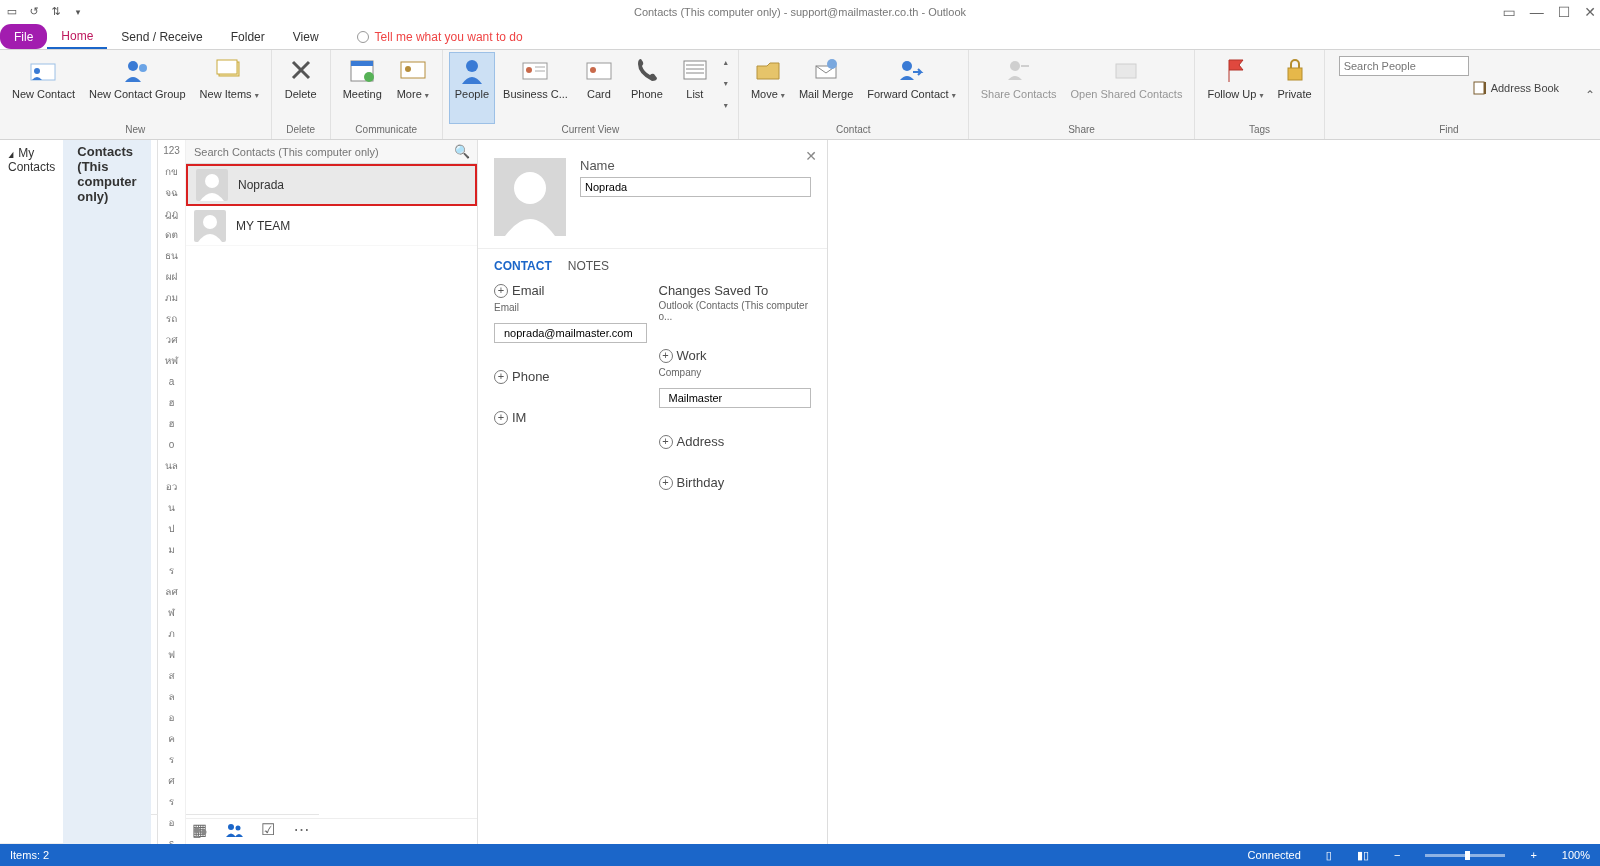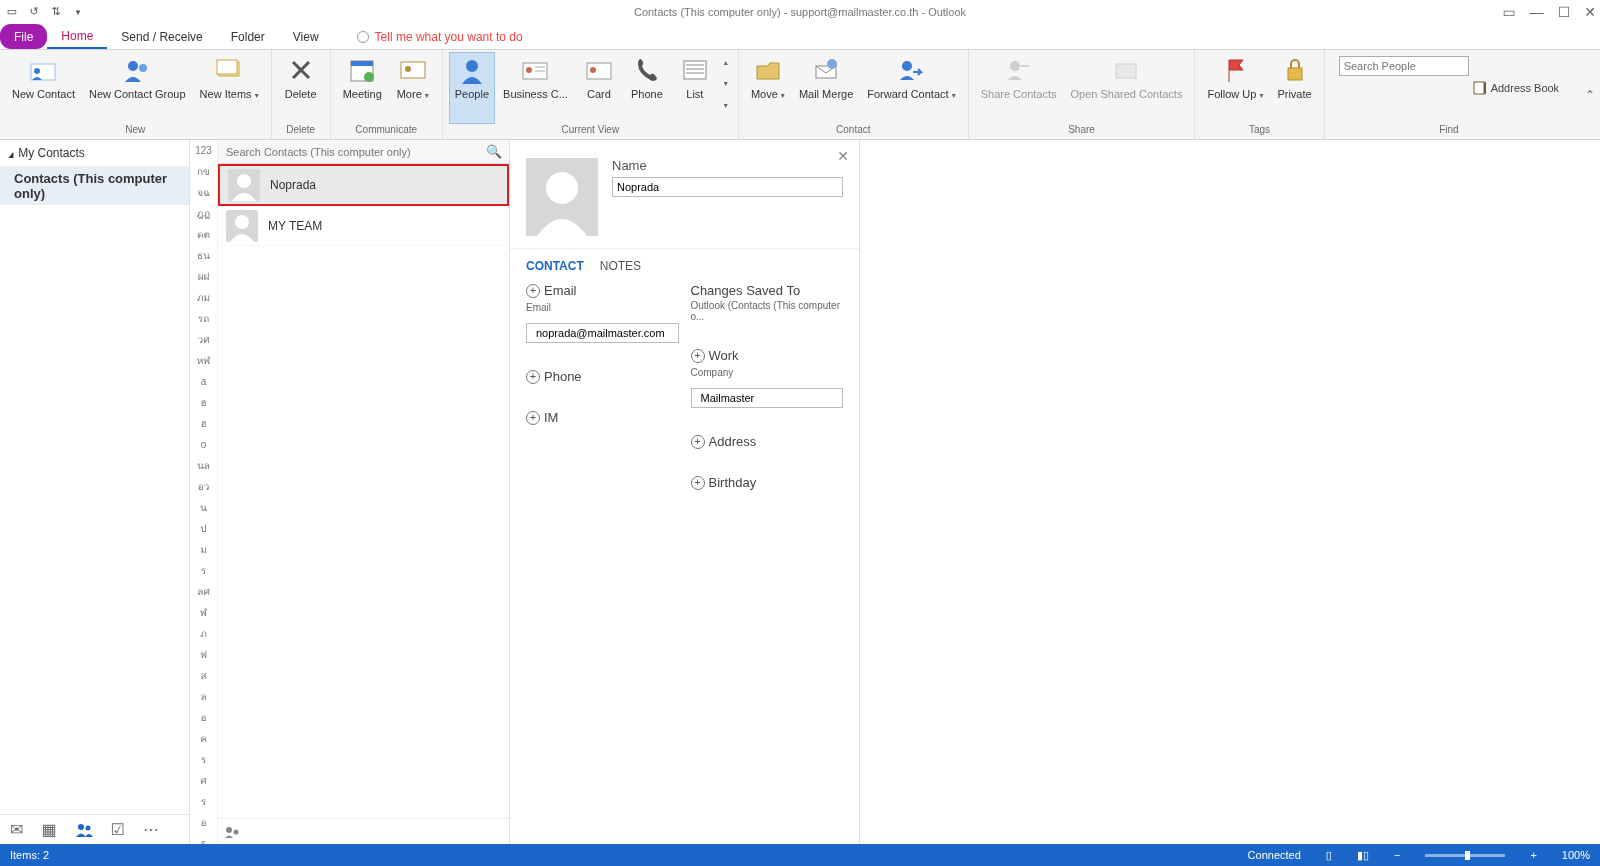--- a/index.html
+++ b/index.html
@@ -30,21 +30,21 @@
     .ricon { width:32px; height:32px; display:flex; align-items:center; justify-content:center; }
     .drop { font-size:8px; color:#666; }
     .searchbox { border:1px solid #ababab; height:20px; font-size:11px; padding:0 4px; width:130px; }
     .findgroup { display:flex; gap:4px; padding: 4px 8px; justify-content: space-between; }
     .abline { display:flex; align-items:center; gap:4px; font-size:11px; color:#444; cursor:pointer; }
     .collapseArrow { width:20px; display:flex; align-items:center; justify-content:center; color:#666; cursor:pointer; margin-left:auto; }
 
     
     .mainarea { flex:1; display:flex; min-height:0; }
 
-    .navpane { width:190px; border-right:1px solid #e1e1e1; display:flex; flex-direction:column; }
+    .navpane { width:158px; border-right:1px solid #e1e1e1; display:flex; flex-direction:row; }
     .navpane .header { font-size:12px; padding:6px 8px; border-bottom:1px solid #eee; cursor:pointer; }
     .navpane .header::before { content:"◢"; font-size:8px; margin-right:4px; display:inline-block; transform:scaleX(0.8); }
     .navpane .folder { padding:4px 14px; font-weight:bold; font-size:13px; background:#e6eef7; cursor:pointer; }
 
     .navbottom { margin-top:auto; height:30px; display:flex; align-items:center; gap:18px; padding:0 10px; border-top:1px solid #e5e5e5; }
     .navbottom span { color:#6a6a6a; cursor:pointer; font-size:16px; }
     .navbottom .active { color:#1b66c9; }
 
     .contactlist { width:320px; display:flex; border-right:1px solid #e1e1e1; }
     .alphacol { width:28px; background:#fff; text-align:center; font-size:10px; color:#777; border-right:1px solid #f0f0f0; overflow:hidden; line-height: 21px;}

